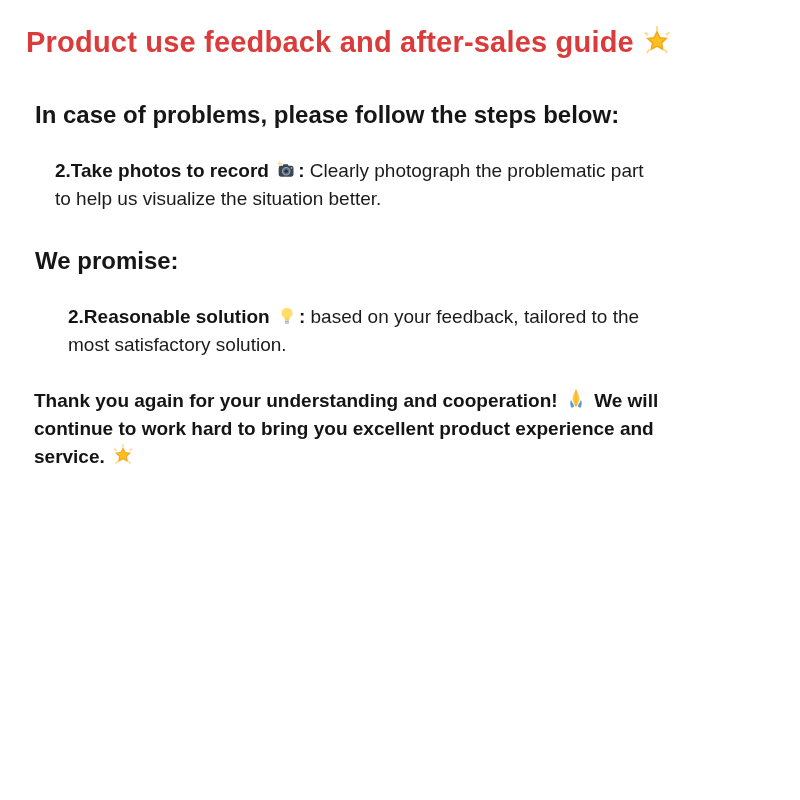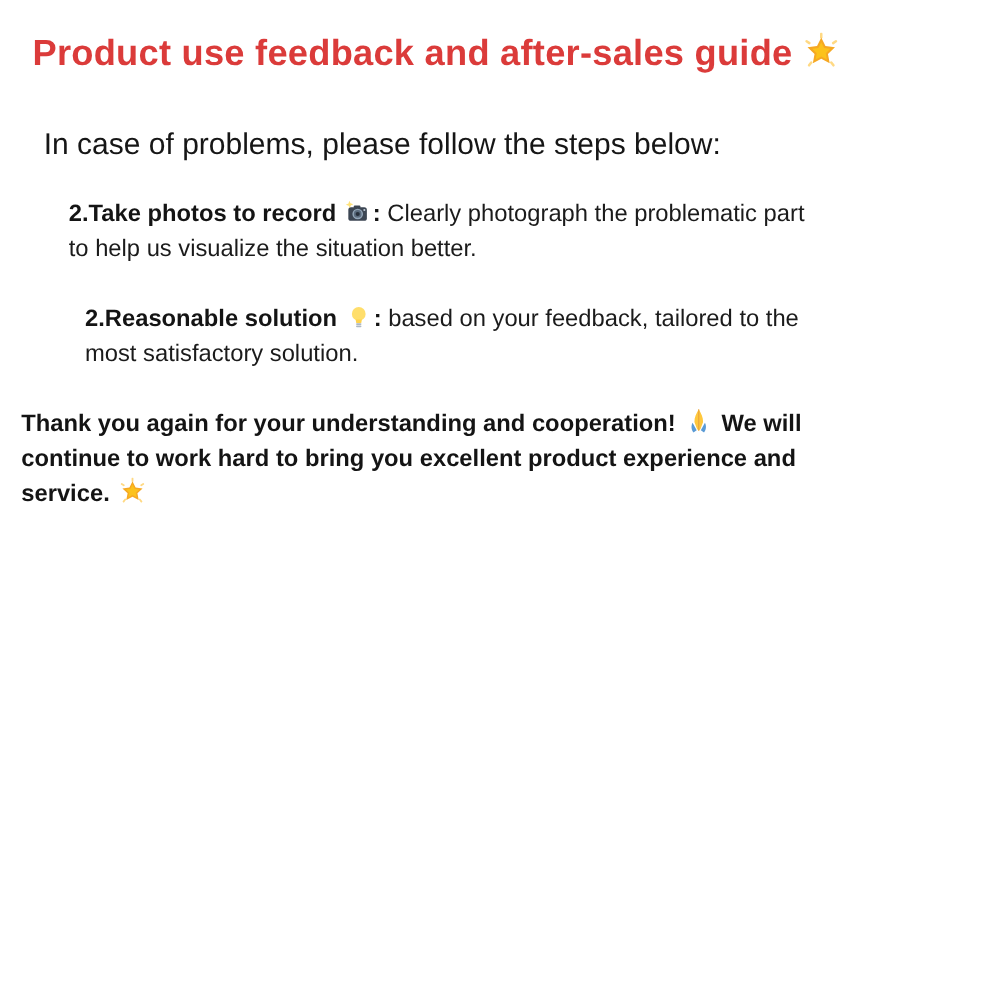--- a/index.html
+++ b/index.html
@@ -12,39 +12,39 @@
   }
   .page { width:700px; height:800px; box-sizing:border-box; padding-top:26px; }
 
   .title {
     margin:0; text-align:center;
     font-size:29px; font-weight:700;
     color:#db3b3a;
     letter-spacing:0.2px;
   }
   .section-heading {
-    font-size:24px; font-weight:400; color:#161616;
+    font-size:24px; font-weight:700; color:#161616;
     margin:42px 40px 0 35px;
   }
   .heading-2 { margin-top:34px; }
 
   .item-list { margin:0; }
   .list-1 { margin-left:55px; margin-right:45px; }
   .list-2 { margin-left:68px; margin-right:42px; }
 
   .item {
     font-size:19px; line-height:28px;
     margin:28px 0 0 0;
   }
   .item-first { margin-top:35px; }
   .item b { font-weight:700; color:#141414; }
 
   .footer {
     font-size:19px; line-height:28px; font-weight:700; color:#141414;
-    margin:28px 38px 0 17px;
+    margin:28px 38px 0 34px;
   }
 
   .icon { display:inline-block; vertical-align:-3px; line-height:0; margin:0 2px; }
   .icon svg { width:20px; height:20px; }
   .icon-lg { vertical-align:-4px; margin:0 2px 0 8px; }
   .icon-lg svg { width:30px; height:30px; }
   .icon-md svg { width:22px; height:22px; }
 </style>
 </head>
 <body>
@@ -75,20 +75,21 @@
               <rect x="8.4" y="5.2" width="6.4" height="3" rx="1" fill="#3C4653"></rect>
               <rect x="3.2" y="7" width="17.8" height="13" rx="2.6" fill="#3C4653"></rect>
               <circle cx="12.2" cy="13.4" r="4.4" fill="#5B6C7E" stroke="#93A6B8" stroke-width="1.4"></circle>
               <circle cx="12.2" cy="13.4" r="2" fill="#27303B"></circle>
               <circle cx="18.6" cy="9.6" r="1" fill="#C2CEDA"></circle>
             </svg></span><span>:</span></b>
       <span>Clearly photograph the problematic part to help us visualize the situation better.</span>
     </p>
   </div>
 
+  <h2 class="section-heading heading-2">We promise:</h2>
 
   <div class="item-list list-2">
     <p class="item">
       <b><span>2.Reasonable solution</span>
       <span class="icon"><svg viewBox="0 0 24 24">
               <circle cx="12" cy="8.6" r="6.6" fill="#FFDE6B"></circle>
               <path d="M9 14h6l-0.6 3.2h-4.8z" fill="#FFD34D"></path>
               <rect x="9.4" y="17.4" width="5.2" height="1.7" rx="0.85" fill="#AEB8C2"></rect>
               <rect x="9.4" y="19.6" width="5.2" height="1.7" rx="0.85" fill="#AEB8C2"></rect>
             </svg></span><span>:</span></b>

